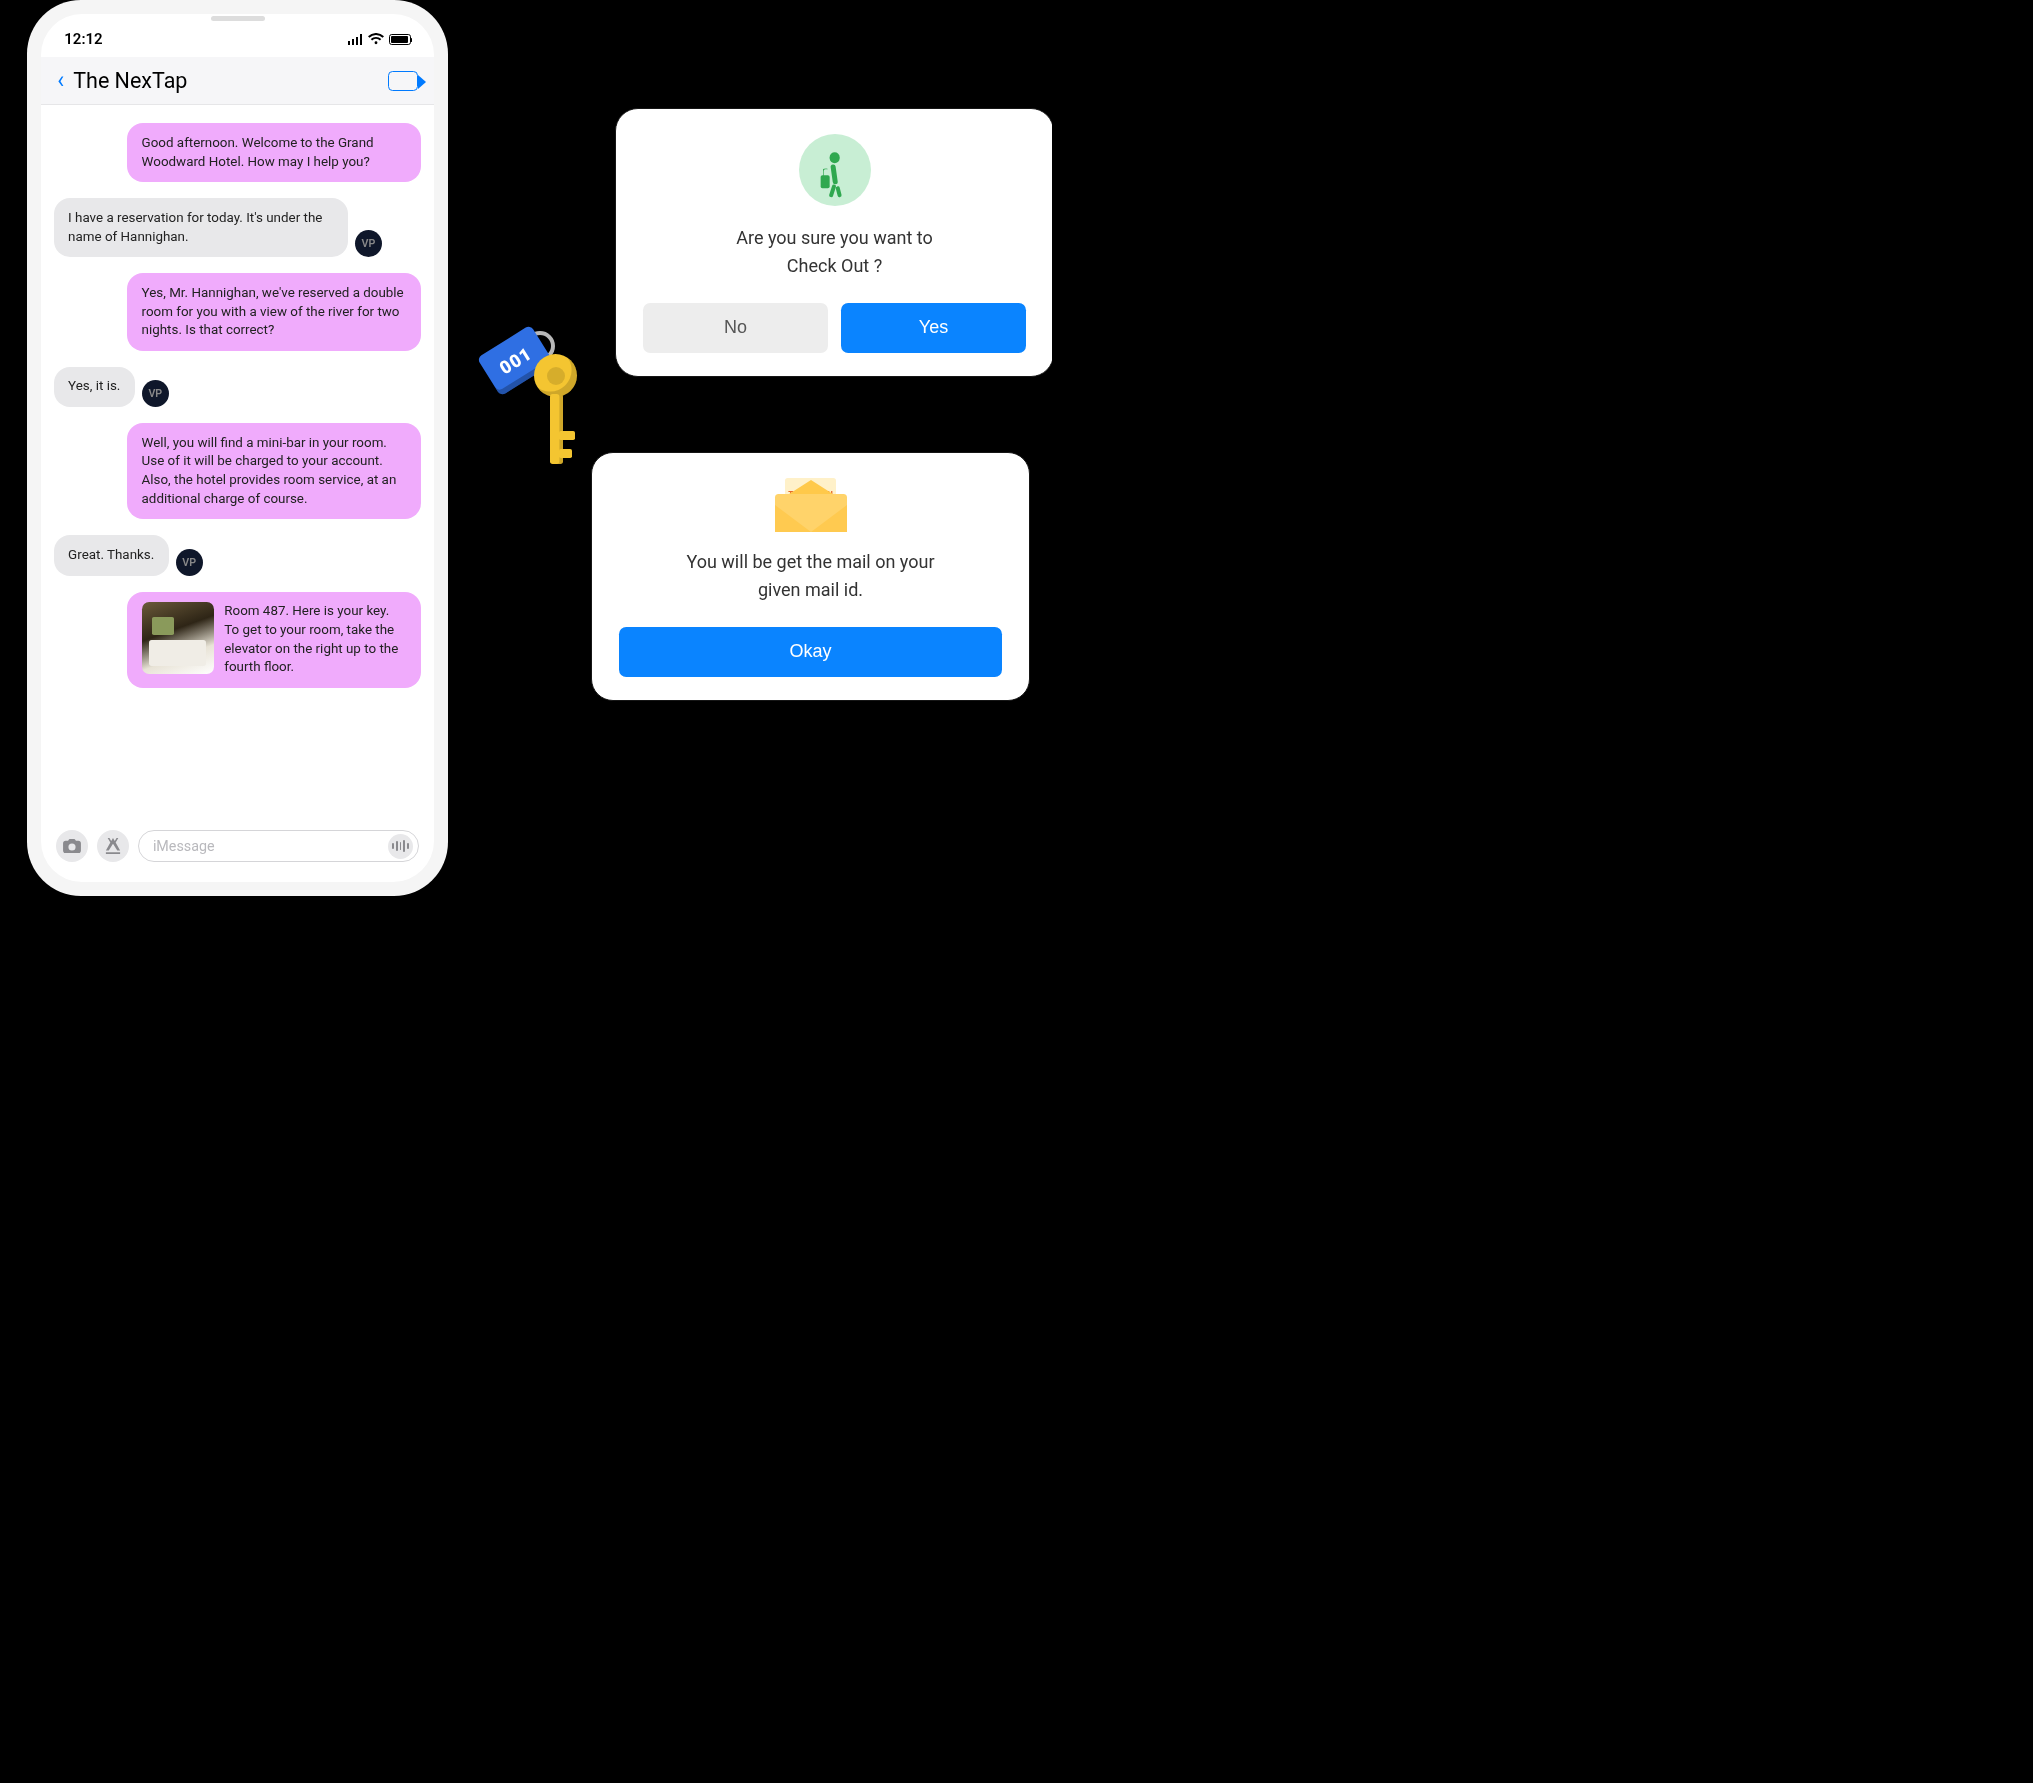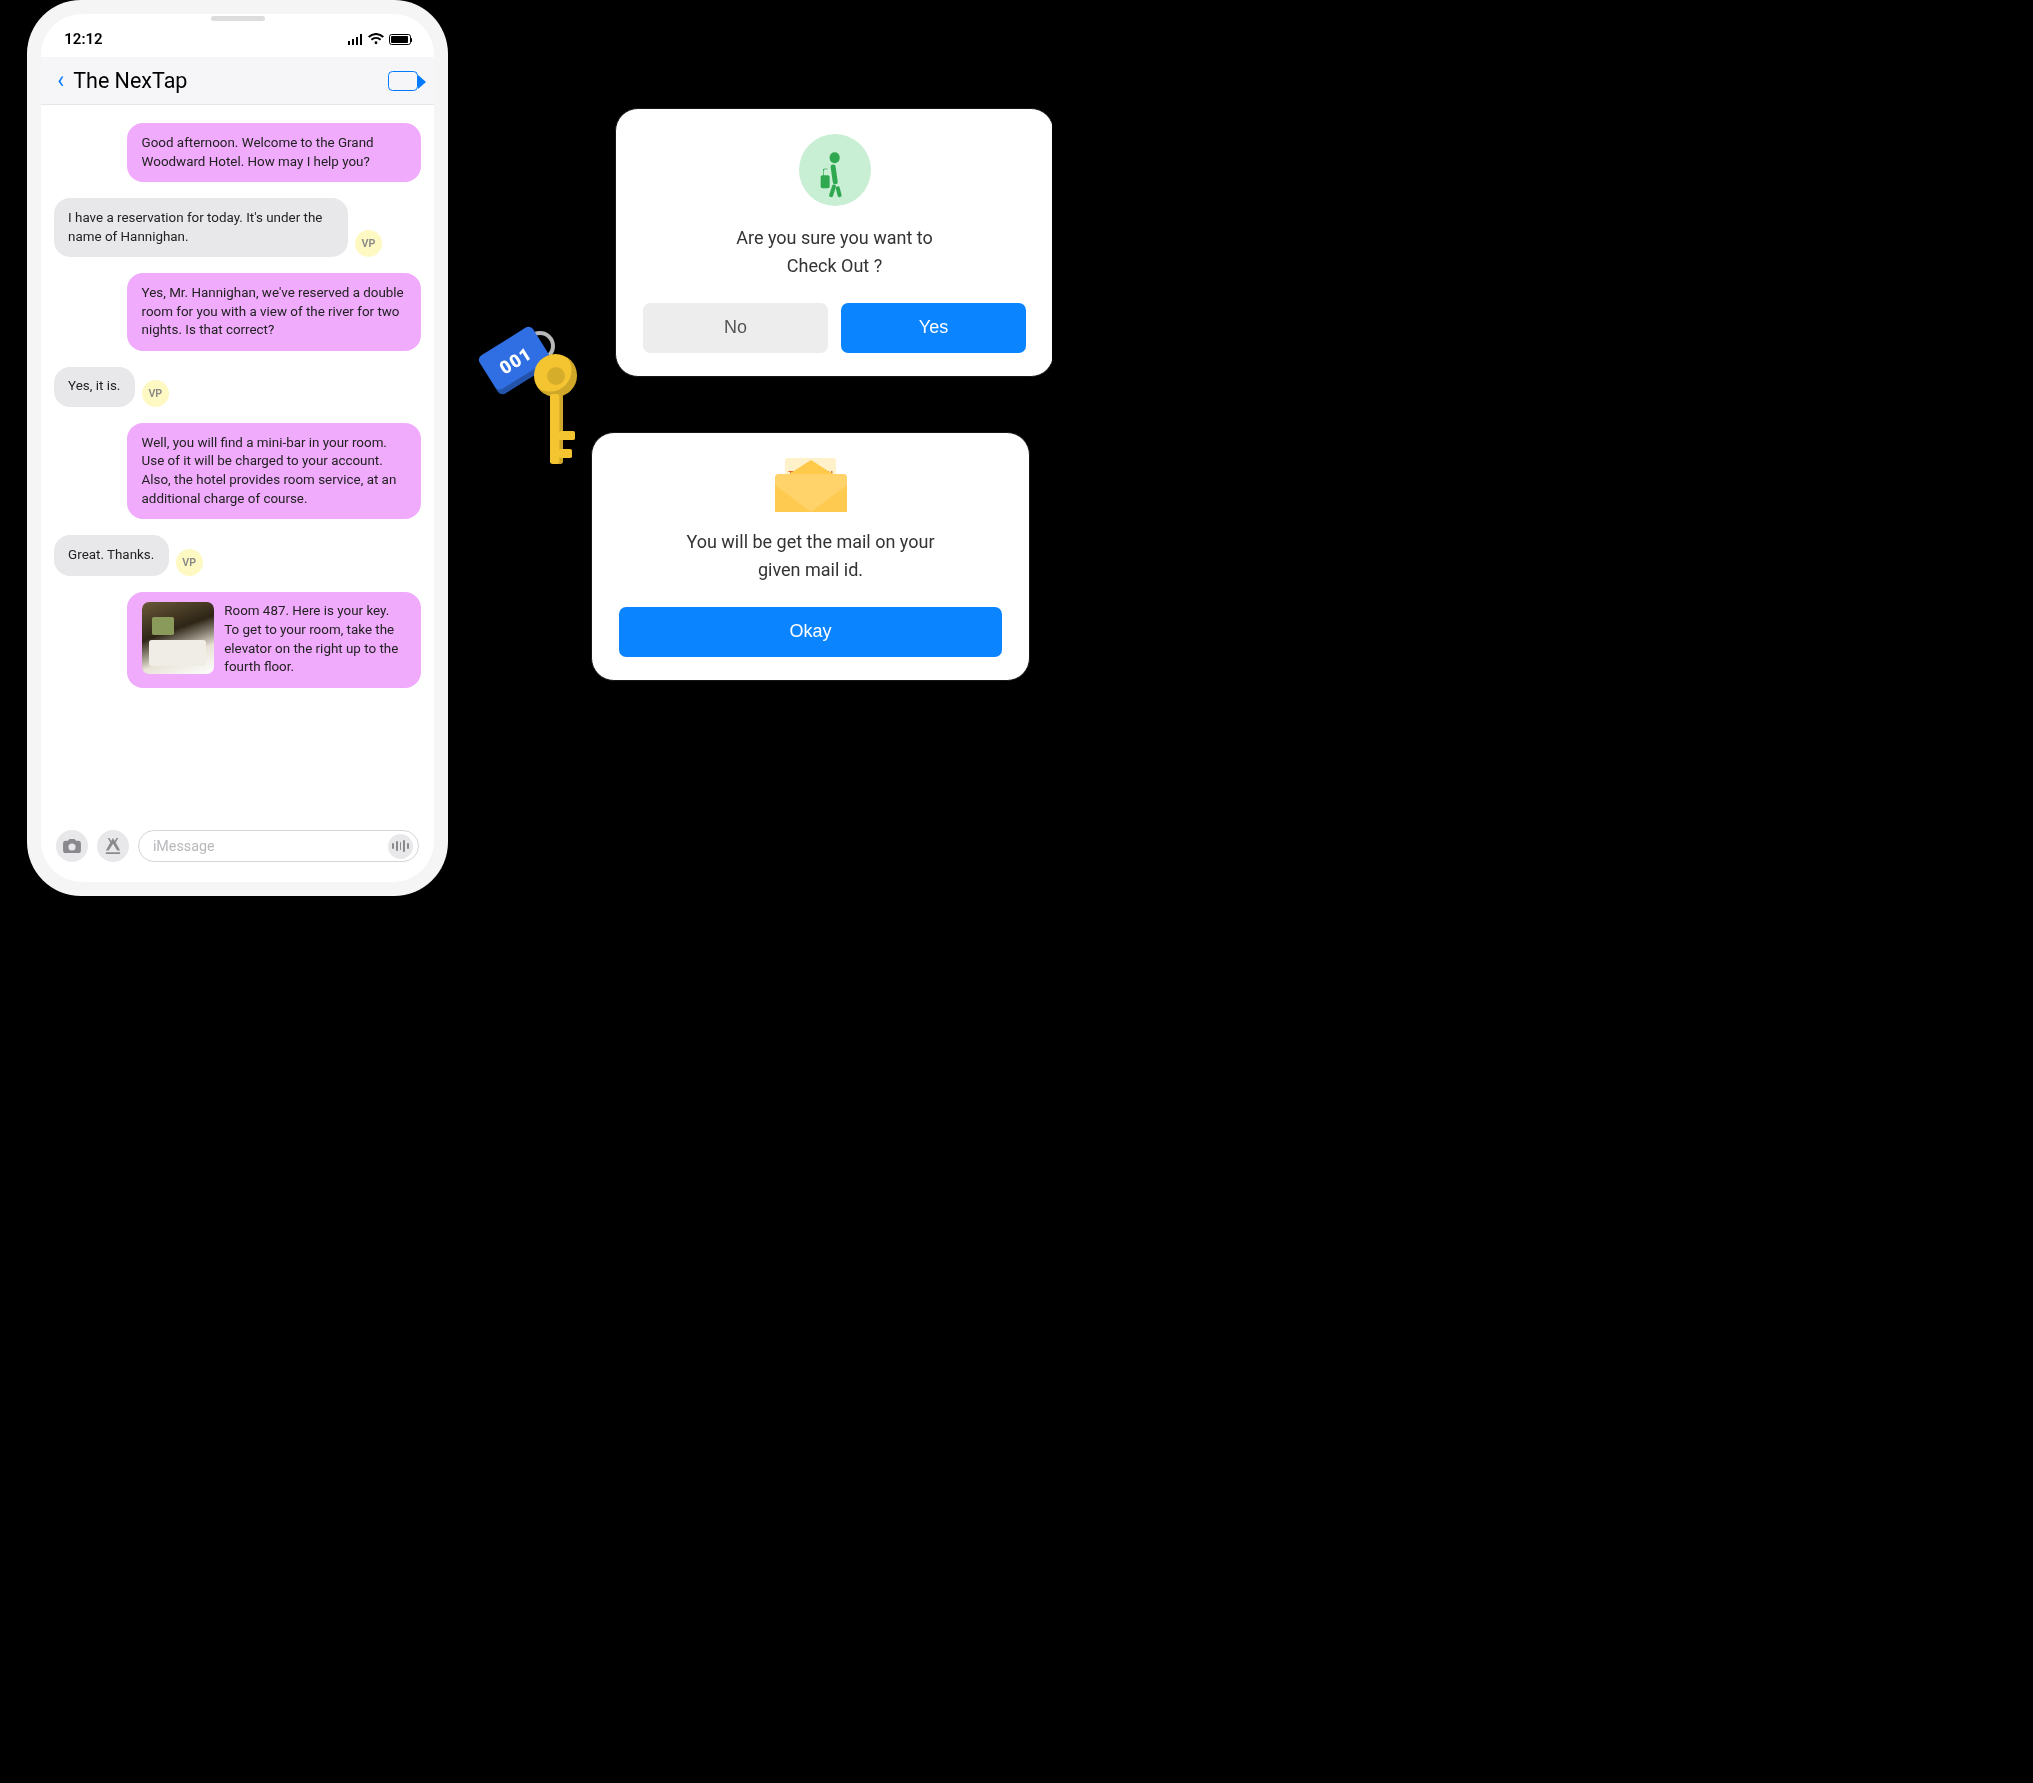--- a/index.html
+++ b/index.html
@@ -85,21 +85,21 @@
     max-width: 80%;
   }
   .bubble.in { background:#f0abfc; margin-left:auto; color:#222;}
   .bubble.out {
     background:#e8e8ea; color:#222;
   }
   .out-row { display:flex; align-items:flex-end; gap:7.2px; margin-bottom:16px;}
   .out-row .bubble { margin-bottom:0; }
   .avatar {
     width:27px; height:27px; border-radius:50%;
-    background:#fef9c3; color:#888; font-size:10.7px; font-weight:600;
+    background:#0f172a; color:#888; font-size:10.7px; font-weight:600;
     display:flex; align-items:center; justify-content:center; flex-shrink:0;
   }
   .bubble.with-img { display:flex; gap:10.7px; align-items:flex-start;}
   .room-thumb {
     width:72px; height:72px; border-radius:7.2px; flex-shrink:0;
     background: linear-gradient(160deg,#6b5a3a 0%,#2e2516 40%,#e8e3d6 70%,#fff 100%);
     position: relative; overflow: hidden;
   }
   .room-thumb::before {
     content:""; position:absolute; left:10%; right:10%; bottom:12%; height:35%;
@@ -126,21 +126,21 @@
   
   .modal {
     position:absolute;
     background:#fff;
     border: 1.8px solid #161616;
     border-radius: 23px;
     padding: 25px 27px 23px;
     width: 439px;
   }
   .modal-1 { left:591px; top:108px;margin-left:24px; }
-  .modal-2 { left:591px; top:432px; }
+  .modal-2 { left:591px; top:452px;border-radius:22px; }
 
   .modal-icon-circle {
     width:72px; height:72px; border-radius:50%;
     background:#c8eed4;
     margin: 0 auto 18px; position:relative;
   }
   .walker {
     position:absolute; left:50%; top:50%; transform:translate(-50%,-55%);
   }
   .walker .head{width:10.7px;height:10.7px;border-radius:50%;background:#2fa84f;margin:0 auto 1.8px;}

